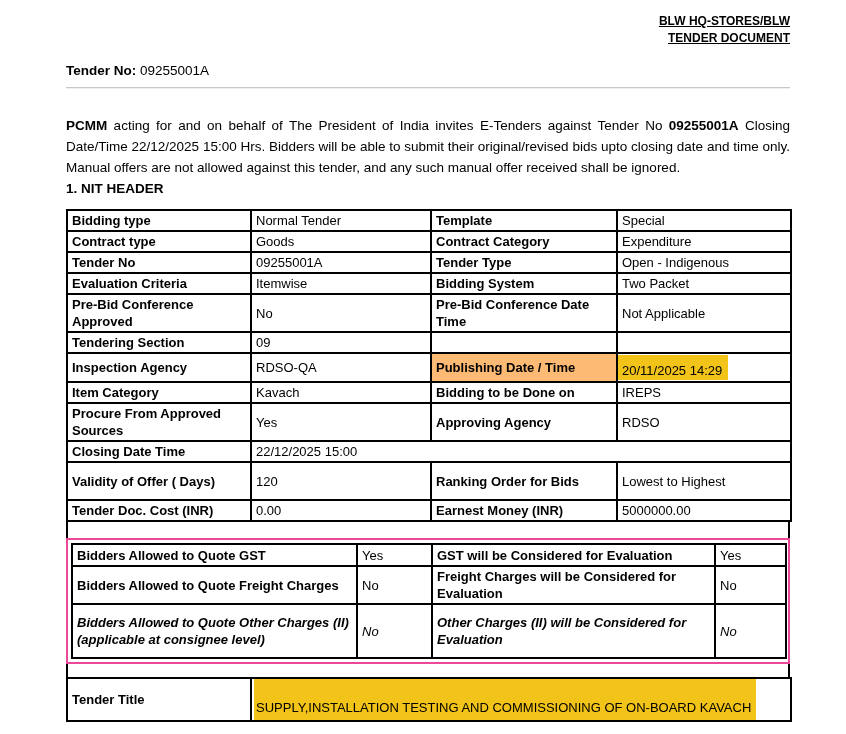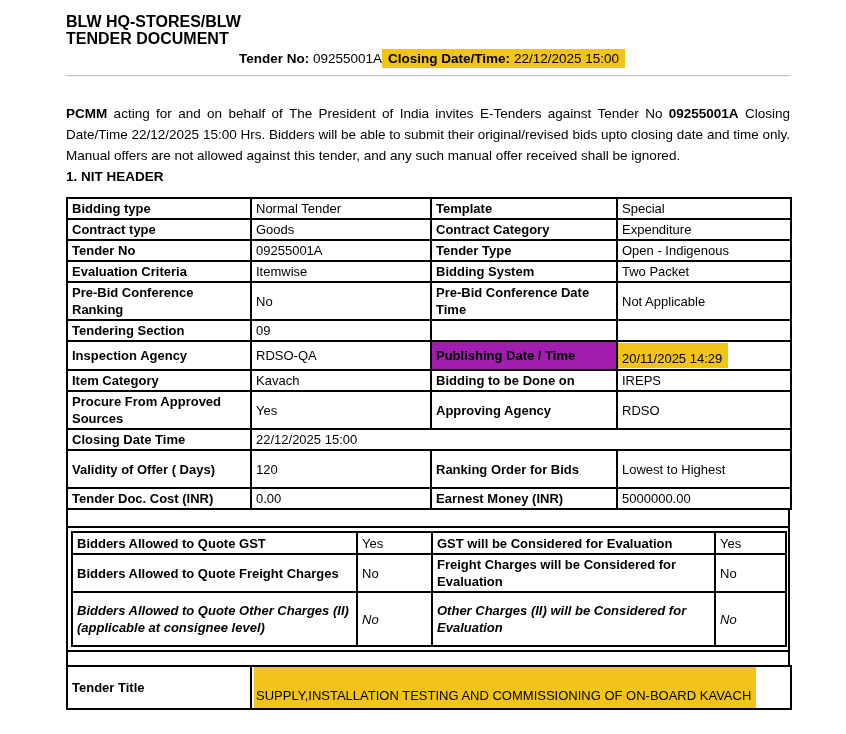--- a/index.html
+++ b/index.html
@@ -5,46 +5,46 @@
   * { box-sizing: border-box; }
   html, body { margin:0; padding:0; }
   body {
     width: 846px; height: 734px; overflow: hidden;
     background: #ffffff; color: #000000;
     font-family: "Liberation Sans", sans-serif;
   }
   .page { padding: 13px 0 0 66px; width: 790px; }
   .content { width: 724px; }
 
-  .doc-title { text-align: left; font-weight: bold; font-size: 16px; line-height: 17px; }
-
-  .meta-row { display: flex; justify-content: center; align-items: center; margin-top: 0; font-size: 13.5px; height: 22px; }
+  .doc-title { text-align: right; font-weight: bold; font-size: 12px; line-height: 17px; text-decoration: underline; }
+
+  .meta-row { display: flex; justify-content: flex-start; align-items: center; margin-top: 12px; font-size: 13.5px; height: 22px; }
   .b { font-weight: bold; }
   .closing-badge { background: #F2C319; padding: 2px 6px; margin-right: -8px; white-space: nowrap; }
 
   .hrule { height: 2px; background: #c6c6c6; margin-top: 6px; border-bottom: 1px solid #efefef; }
 
   .intro { margin: 26px 0 0 0; font-size: 13.5px; line-height: 21px; text-align: justify; }
   .section-heading { font-weight: bold; font-size: 13.5px; margin-top: 3px; }
 
   table { border-collapse: collapse; width: 724px; table-layout: fixed; }
   td { border: 2px solid #000; padding: 1px 4px; font-size: 13px; line-height: 17px; vertical-align: middle; overflow: hidden; }
   .lbl { font-weight: bold; }
 
   .nit { margin-top: 13px; }
   .nit tr { height: 15px; }
   .nit tr.dbl { height: 38px; }
 
-  .cell-hl { background: #a21caf; }
+  .cell-hl { background: #fdba74; }
   .hl-inline { background: #F2C319; display: inline-block; margin-left: -4px; padding: 7px 6px 1px 4px; }
 
   .spacer { height: 16px; border-left: 2px solid #000; border-right: 2px solid #000; width: 724px; }
   .spacer2 { height: 13px; }
 
-  .gst-outer { border: 2px solid #000000; padding: 3px; width: 724px; }
+  .gst-outer { border: 2px solid #ec4899; padding: 3px; width: 724px; }
   .gst { width: 714px; }
   .gst tr.r1 { height: 22px; }
   .gst tr.r2 { height: 36px; }
   .gst tr.r3 { height: 54px; font-style: italic; }
 
   .titleTbl tr { height: 27px; }
   .titleTbl .val { padding: 0 2px; }
   .title-hl { background: #F2C319; display: inline-block; padding: 20px 5px 4px 2px; white-space: nowrap; }
 </style>
 </head>
@@ -55,24 +55,20 @@
 
     <div class="doc-title">
       <div>BLW HQ-STORES/BLW</div>
       <div>TENDER DOCUMENT</div>
     </div>
 
     <div class="meta-row">
       <div>
         <span class="b">Tender No:</span>
         <span>09255001A</span>
-      </div>
-      <div class="closing-badge">
-        <span class="b">Closing Date/Time:</span>
-        <span>22/12/2025 15:00</span>
       </div>
     </div>
 
     <div class="hrule"></div>
 
     <p class="intro"><span class="b">PCMM</span><span> acting for and on behalf of The President of India invites E-Tenders against Tender No </span><span class="b">09255001A</span><span> Closing Date/Time 22/12/2025 15:00 Hrs. Bidders will be able to submit their original/revised bids upto closing date and time only. Manual offers are not allowed against this tender, and any such manual offer received shall be ignored.</span></p>
 
     <div class="section-heading">1. NIT HEADER</div>
 
     <table class="nit">
@@ -101,21 +97,21 @@
           <td class="lbl">Tender Type</td>
           <td>Open - Indigenous</td>
         </tr>
         <tr>
           <td class="lbl">Evaluation Criteria</td>
           <td>Itemwise</td>
           <td class="lbl">Bidding System</td>
           <td>Two Packet</td>
         </tr>
         <tr class="dbl">
-          <td class="lbl">Pre-Bid Conference Ranking</td>
+          <td class="lbl">Pre-Bid Conference Approved</td>
           <td>No</td>
           <td class="lbl">Pre-Bid Conference Date Time</td>
           <td>Not Applicable</td>
         </tr>
         <tr>
           <td class="lbl">Tendering Section</td>
           <td>09</td>
           <td class="lbl"></td>
           <td></td>
         </tr>

